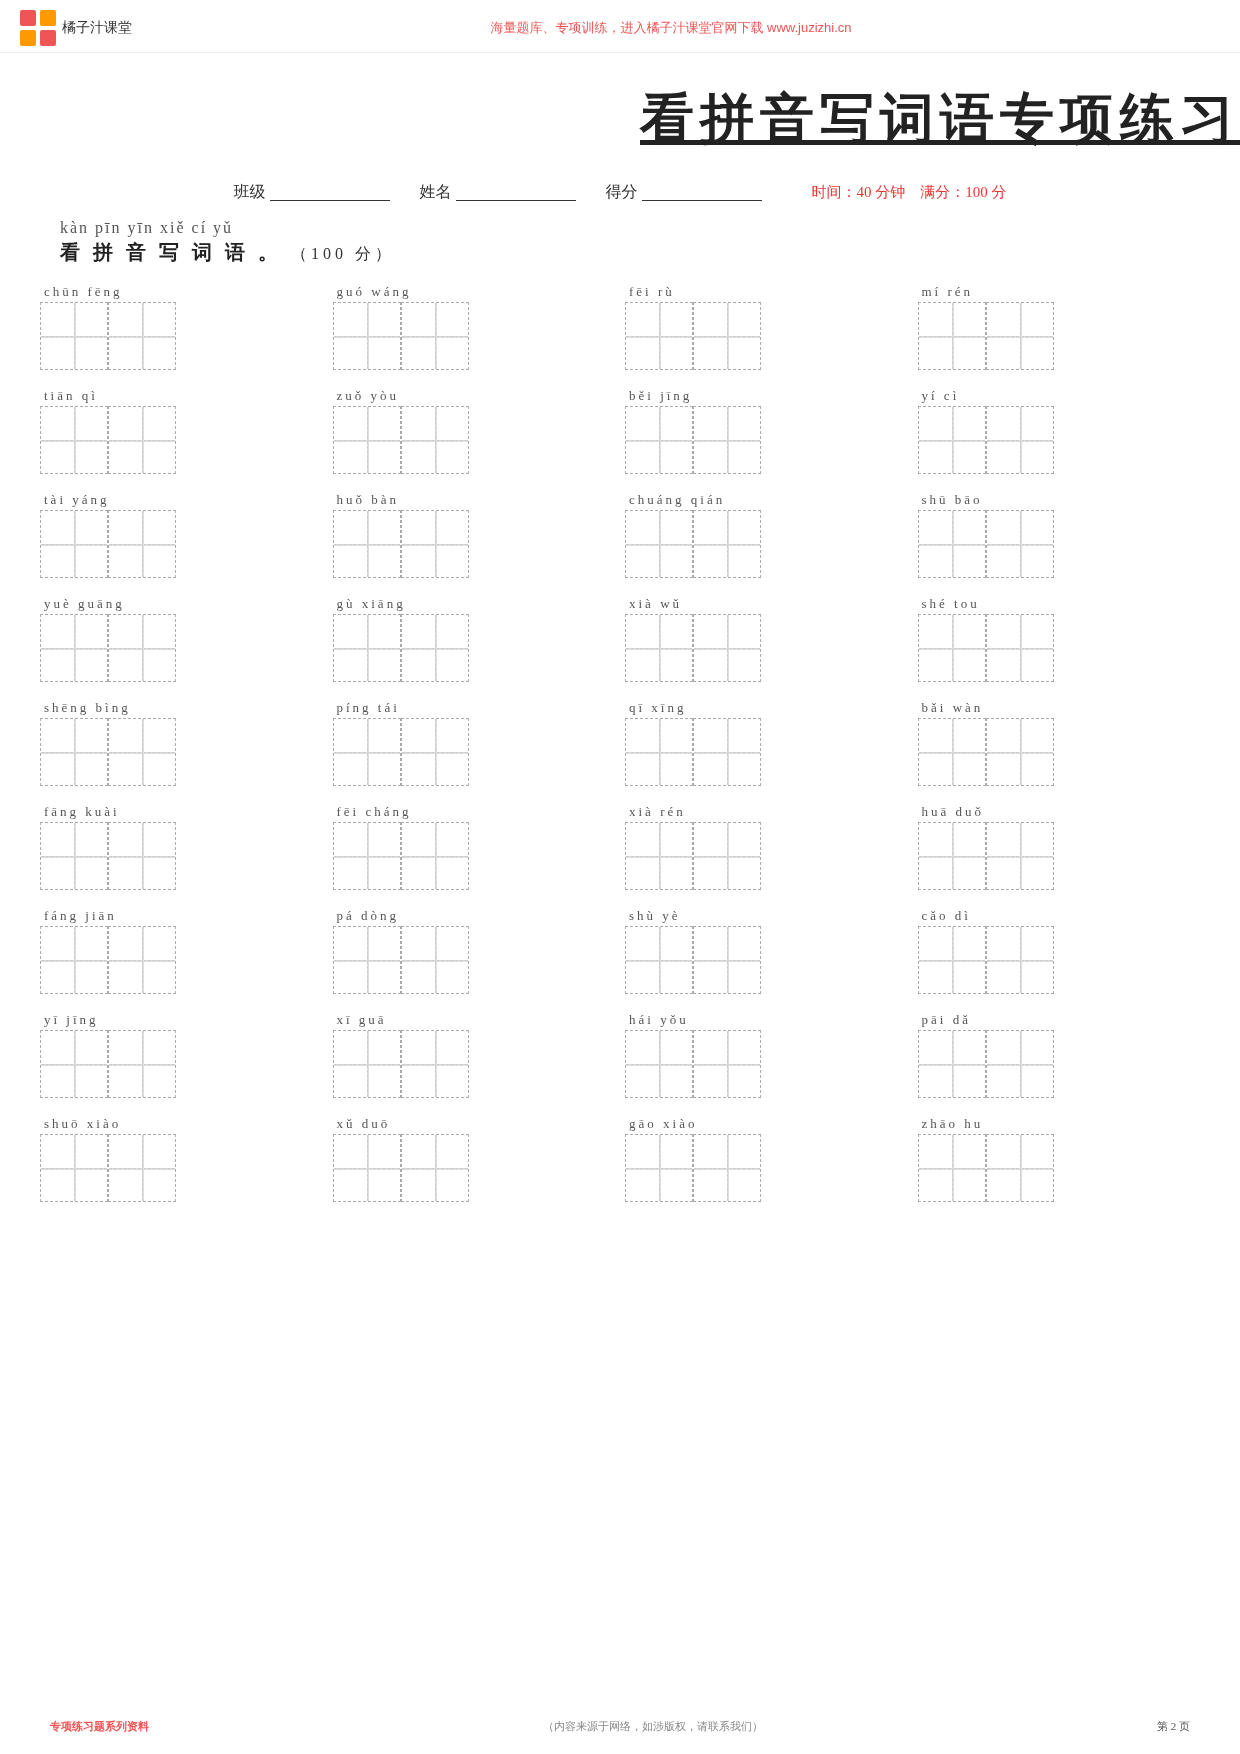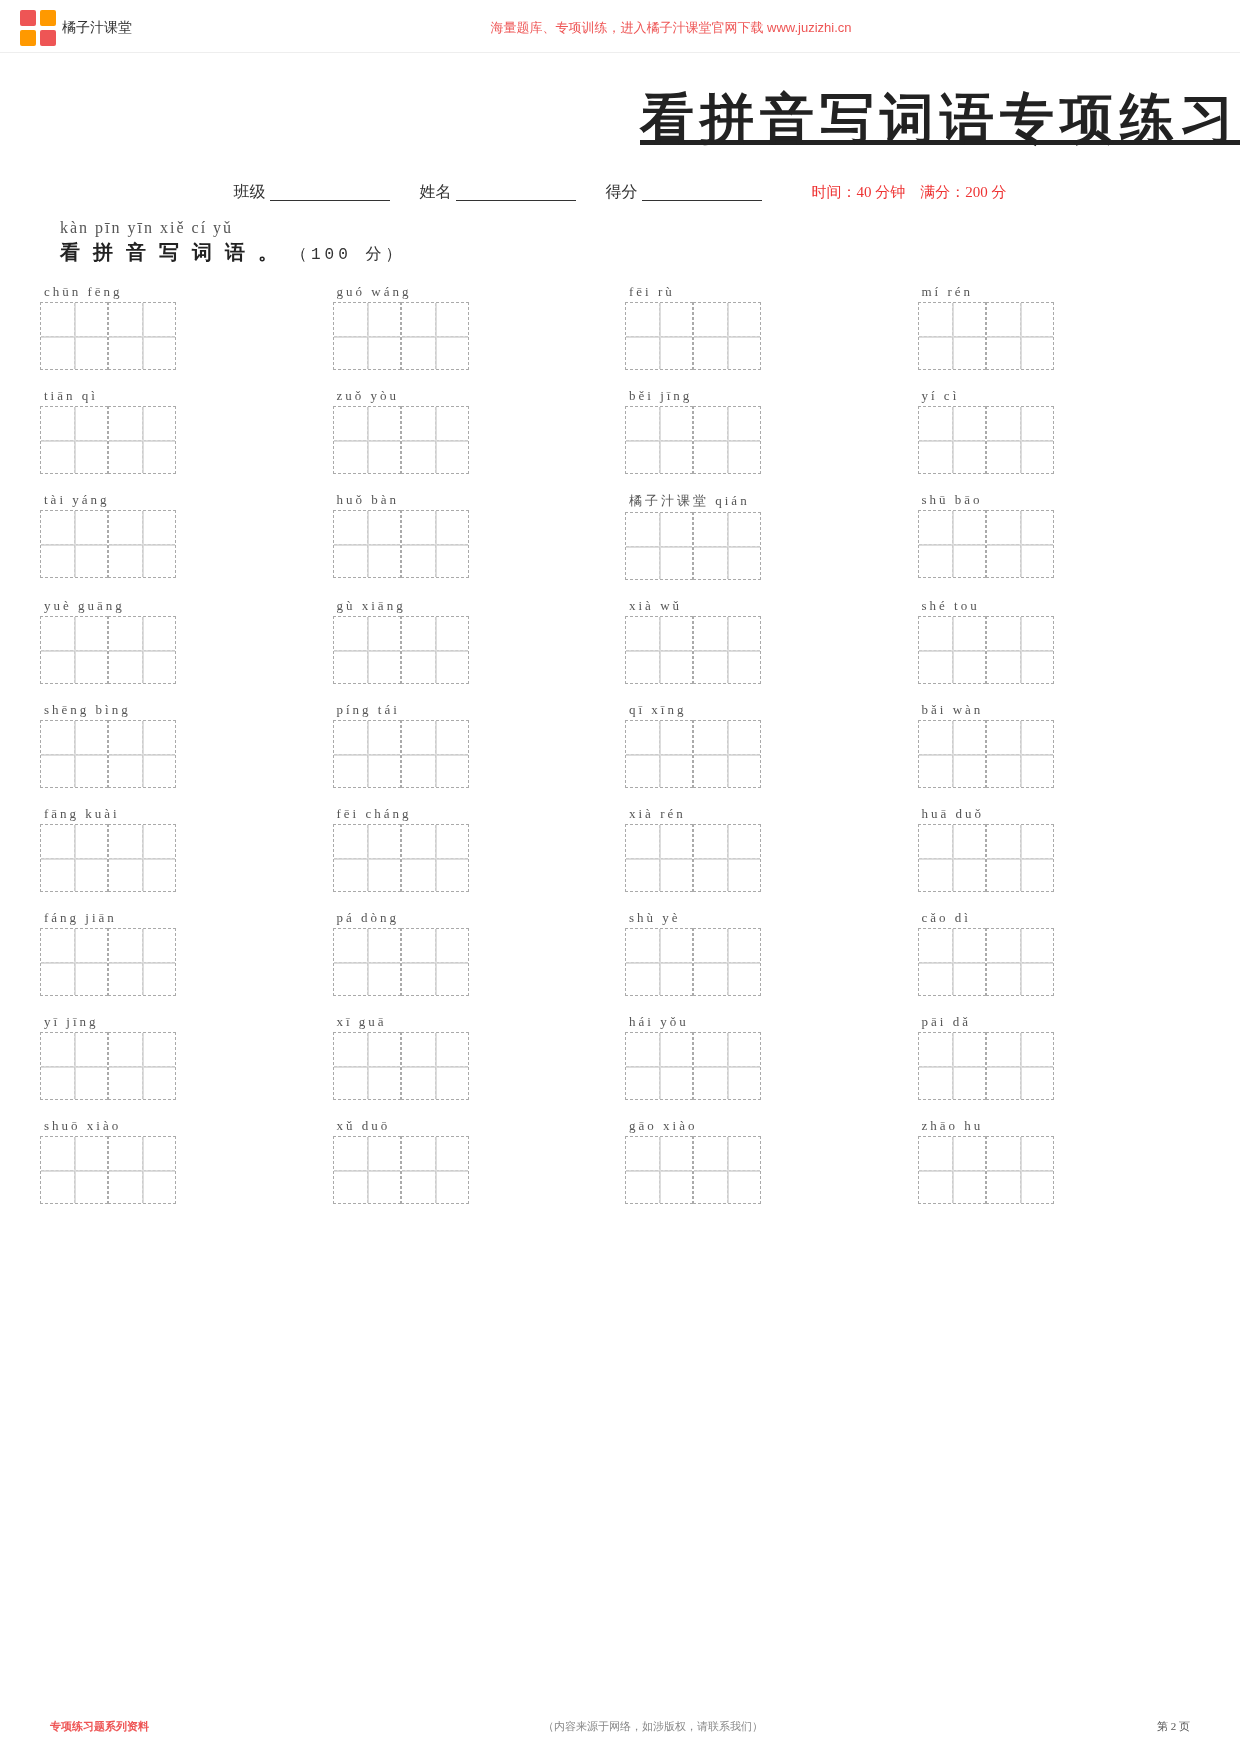--- a/index.html
+++ b/index.html
@@ -100,21 +100,20 @@
     .section-heading .chinese-label {
       font-size: 20px;
       font-weight: bold;
       color: #222;
       letter-spacing: 4px;
     }
     .section-heading .score {
       font-size: 16px;
       font-weight: normal;
       color: #333;
-      font-family: Liberation Mono, monospace;
     }
 
     
     .vocab-grid {
       display: grid;
       grid-template-columns: repeat(4, 1fr);
       gap: 18px 10px;
       padding: 10px 40px 20px;
     }
 
@@ -215,21 +214,21 @@
     <span>姓名</span>
     <span class="underline"></span>
   </div>
   <div class="form-field">
     <span>得分</span>
     <span class="underline"></span>
   </div>
   <div class="time-info">
     <span>时间：40 分钟</span>
     &nbsp;&nbsp;
-    <span>满分：200 分</span>
+    <span>满分：100 分</span>
   </div>
 </div>
 
 <div class="section-heading">
   <div class="pinyin-label">kàn pīn yīn xiě cí yǔ</div>
   <div class="chinese-label">
     <span>看 拼 音 写 词 语 。</span>
     <span class="score">（100 分）</span>
   </div>
 </div>
@@ -299,21 +298,21 @@
       </div>
     </div>
     <div class="vocab-item">
       <div class="pinyin-row">huǒ  bàn</div>
       <div class="char-boxes">
         <div class="char-box"></div>
         <div class="char-box"></div>
       </div>
     </div>
     <div class="vocab-item">
-      <div class="pinyin-row">橘子汁课堂 qián</div>
+      <div class="pinyin-row">chuáng qián</div>
       <div class="char-boxes">
         <div class="char-box"></div>
         <div class="char-box"></div>
       </div>
     </div>
     <div class="vocab-item">
       <div class="pinyin-row">shū  bāo</div>
       <div class="char-boxes">
         <div class="char-box"></div>
         <div class="char-box"></div>

